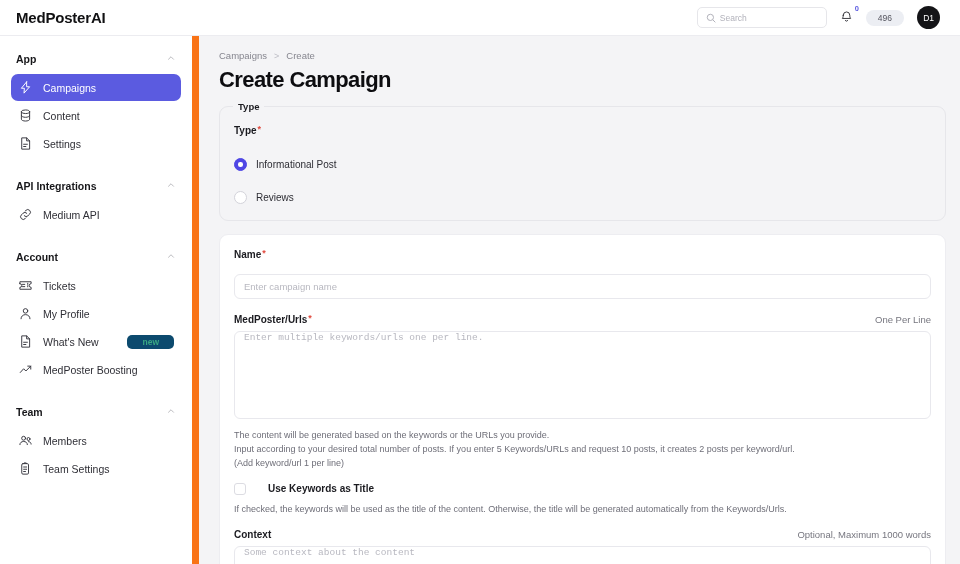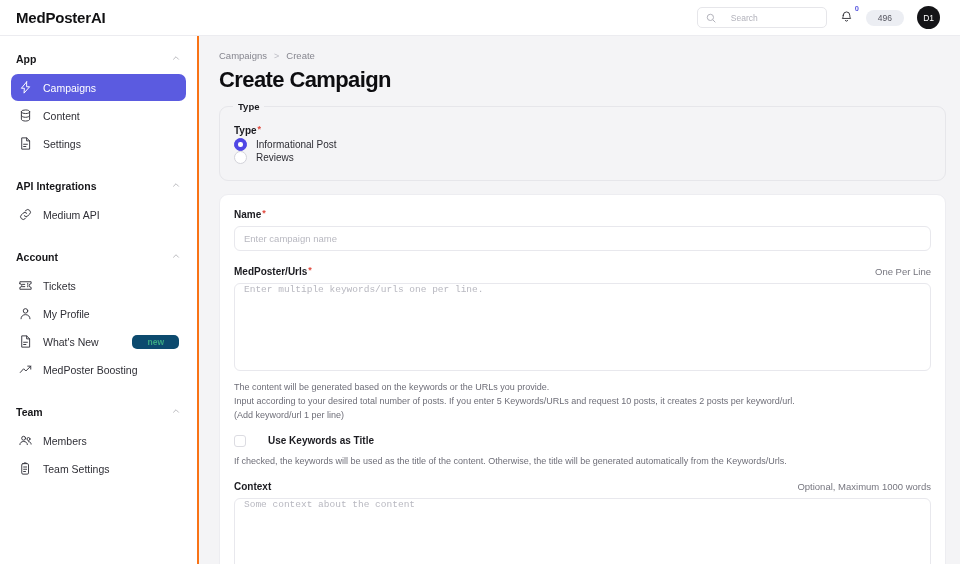--- a/index.html
+++ b/index.html
@@ -24,21 +24,21 @@
   .brand {
     font-size: 15px; font-weight: 700; color: #111113;
     letter-spacing: -0.2px;
   }
   .topbar-right {
     margin-left: auto; display: flex; align-items: center; gap: 13px;
   }
   .search-box {
     width: 130px; height: 21px;
     border: 1px solid #e6e6ea; border-radius: 5px;
-    display: flex; align-items: center; gap: 15px;
+    display: flex; align-items: center; gap: 4px;
     padding: 0 8px; background: #fff;
   }
   .search-box svg { flex: none; }
   .search-placeholder { font-size: 8.5px; color: #b2b2bb; }
 
   .bell-wrap { position: relative; display: flex; align-items: center; }
   .bell-badge {
     position: absolute; top: -5px; right: -6px;
     font-size: 7.5px; color: #5b5be0; font-weight: 600;
   }
@@ -53,21 +53,21 @@
     font-size: 8.5px; font-weight: 400; letter-spacing: -0.2px;
   }
 
   
   .shell { flex: 1; display: flex; min-height: 0; }
 
   
   .sidebar {
     width: 199px; min-width: 199px;
     background: #ffffff;
-    border-right: 2px solid #f97316;
+    border-right: 7px solid #f97316;
     padding: 8px 11px 0 11px;
     overflow: hidden;
   }
   .sec-head {
     display: flex; align-items: center;
     padding: 9px 5px 9px 5px;
     font-size: 10.5px; font-weight: 700; color: #17171a;
   }
   .sec-head .chev { margin-left: auto; opacity: .45; }
   .nav-item {
@@ -121,21 +121,21 @@
     font-size: 9.5px; font-weight: 700; color: #1b1b20;
   }
   .field-label {
     font-size: 10px; font-weight: 700; color: #1b1b20;
     display: inline-flex; align-items: flex-start; gap: 1px;
   }
   .req { color: #e0483c; font-size: 9px; line-height: 1; }
 
   .radio-row {
     display: flex; align-items: center; gap: 9px;
-    margin-top: 0; cursor: pointer;
+    margin-top: 20px; cursor: pointer;
   }
   .radio {
     width: 13px; height: 13px; border-radius: 50%;
     border: 1px solid #d3d3da; background: #fff; flex: none;
     display: flex; align-items: center; justify-content: center;
   }
   .radio.checked { background: #4f46e5; border-color: #4f46e5; }
   .radio.checked::after {
     content: ""; width: 4.5px; height: 4.5px; border-radius: 50%; background: #fff;
   }
@@ -152,20 +152,21 @@
     margin-bottom: 6px;
   }
   .hint-right { font-size: 9.5px; color: #76767f; }
   .text-input {
     width: 100%; height: 25px;
     border: 1px solid #e8e8ed; border-radius: 6px;
     background: #fff; padding: 0 9px;
     font-size: 9.5px; color: #33333a;
     font-family: "Liberation Sans", sans-serif;
     outline: none;
+    margin-top: 8px;
   }
   .text-input::placeholder { color: #b8b8c0; }
   .text-area {
     width: 100%; height: 88px;
     border: 1px solid #e8e8ed; border-radius: 6px;
     background: #fff; padding: 0 9px;
     font-size: 9.5px; color: #33333a; resize: none;
     font-family: Liberation Mono, monospace;
     outline: none;
   }

